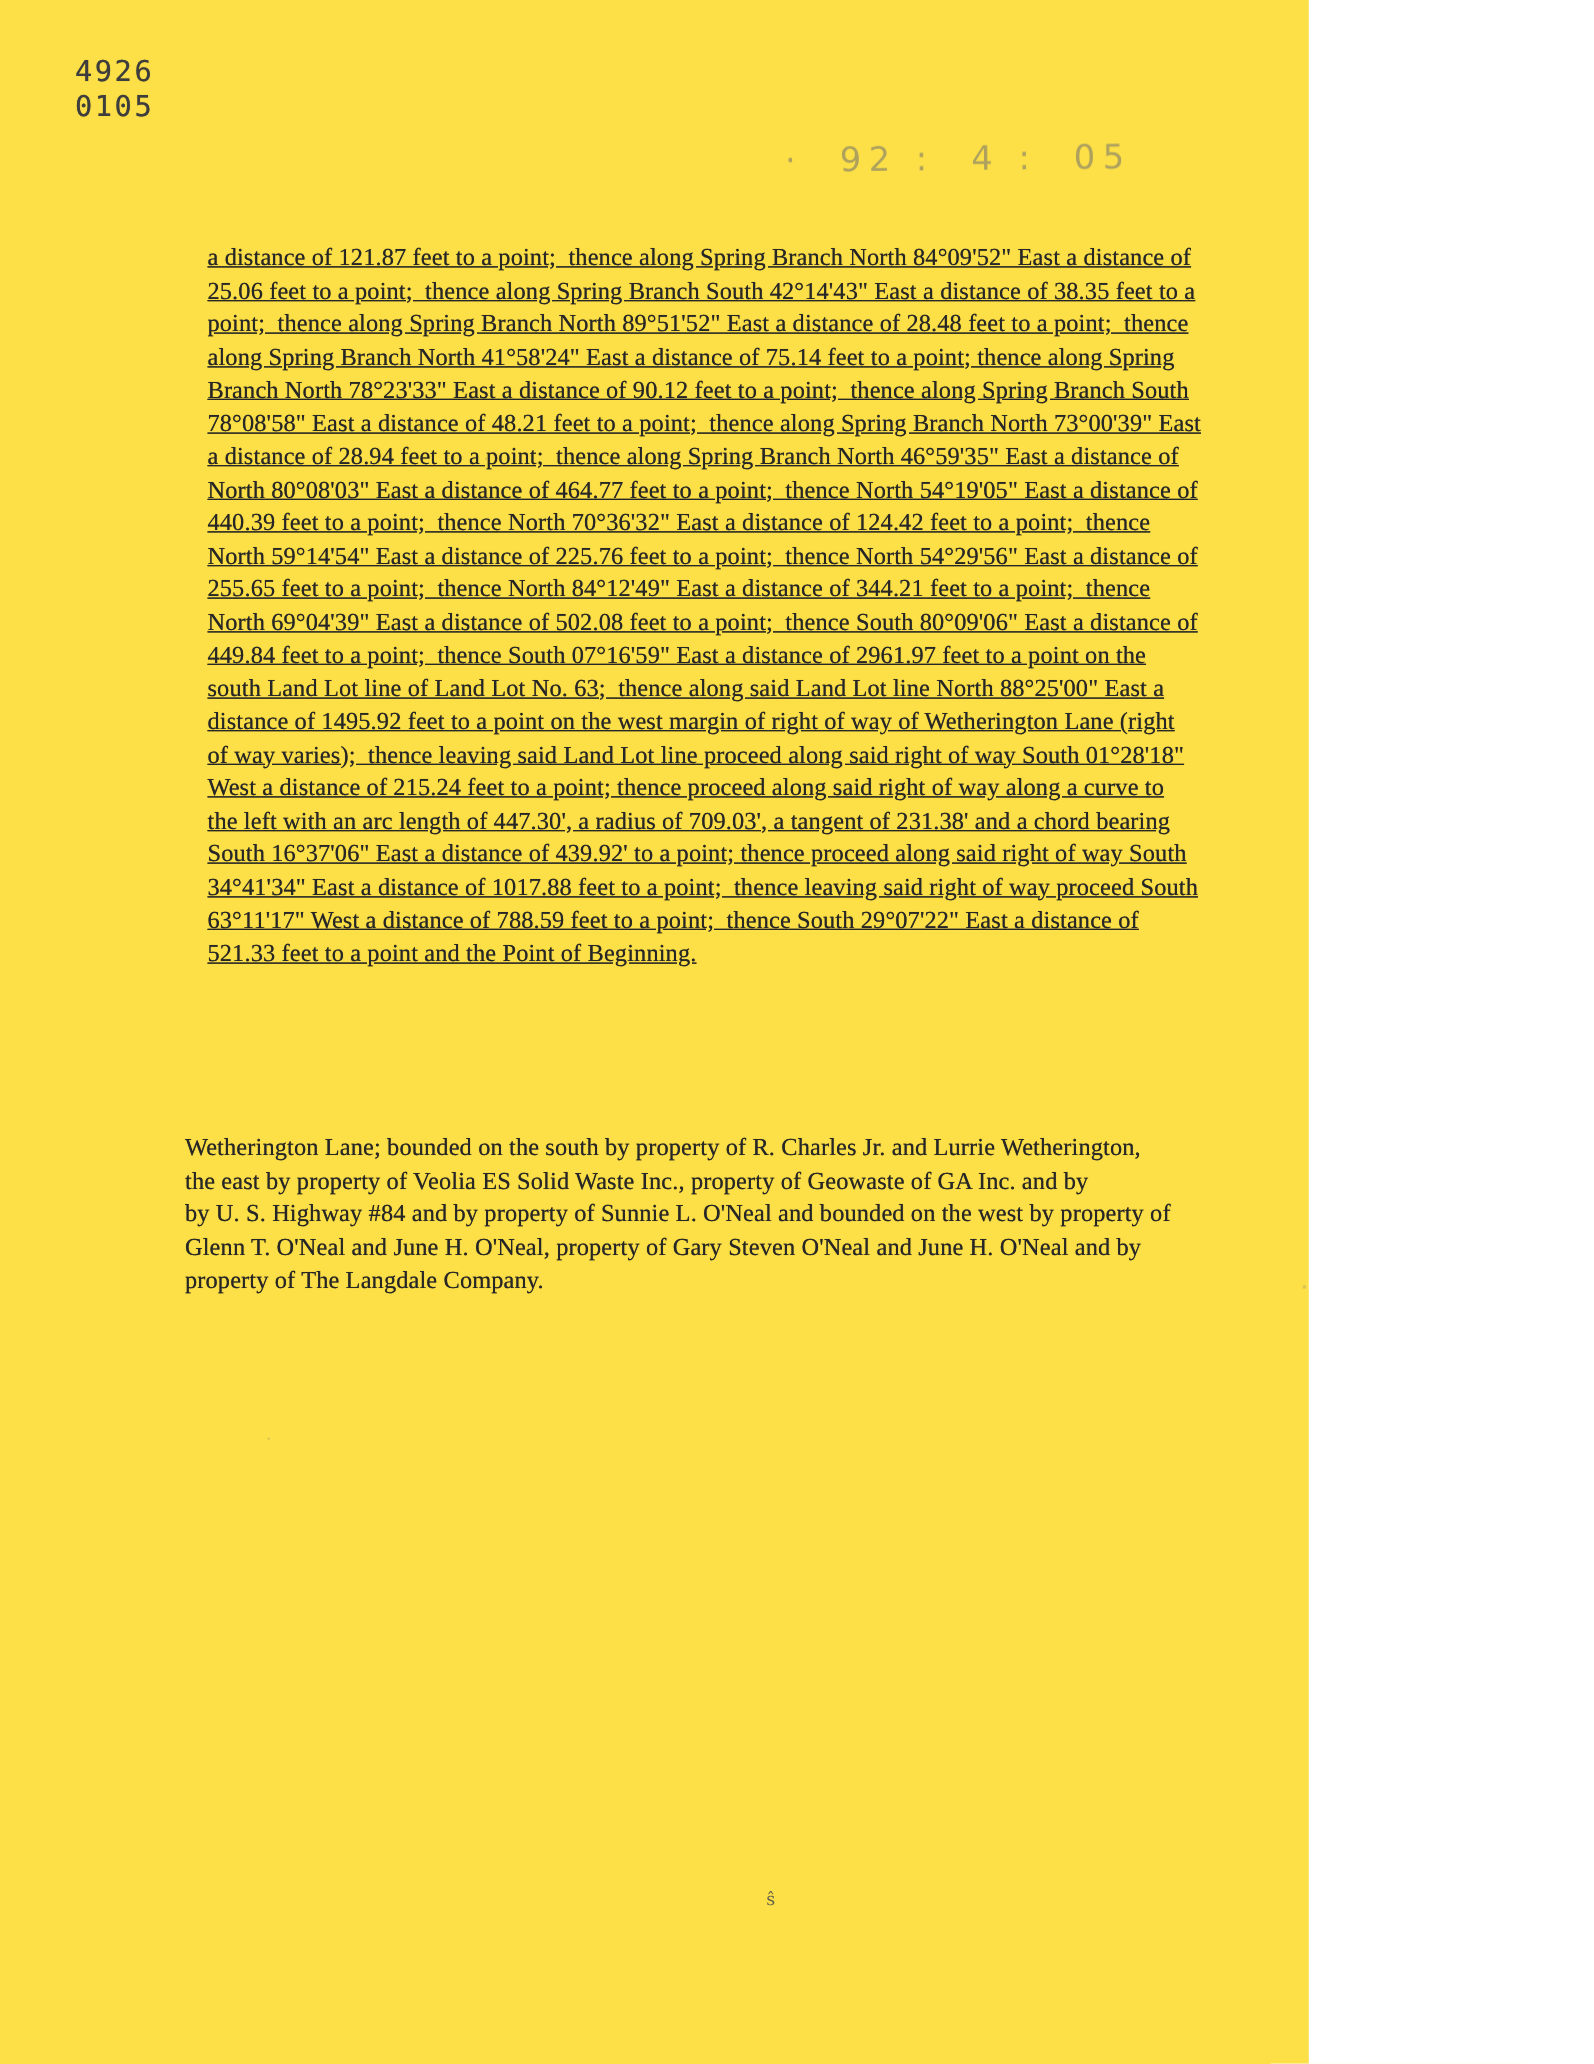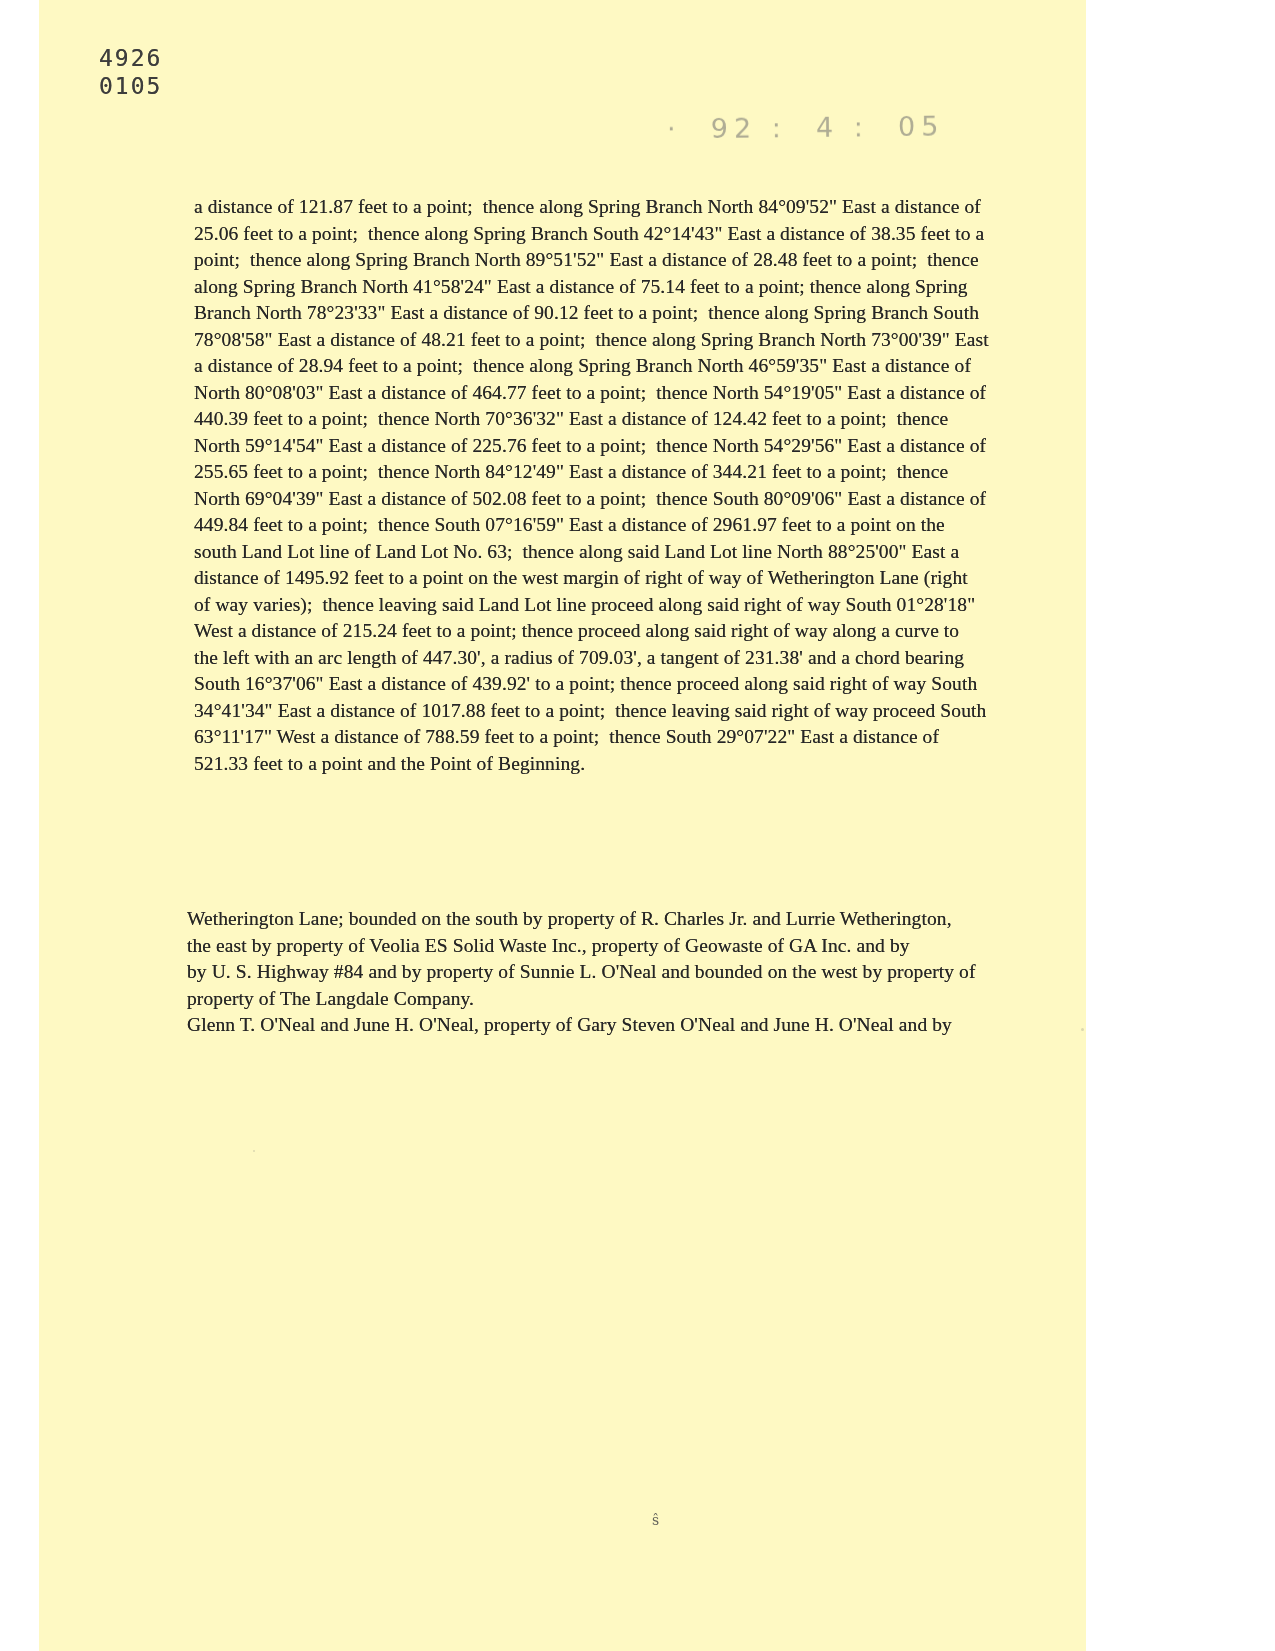--- a/index.html
+++ b/index.html
@@ -4,24 +4,23 @@
 <style>
   html, body {
     margin: 0;
     padding: 0;
     background: #ffffff;
   }
   .page {
     position: relative;
     width: 1047px;
     height: 1651px;
-    background: #fef9c3;
+    background: #fde047;
     overflow: hidden;
     font-family: "Liberation Serif", serif;
-    margin-left: 39px;
   }
   
   .corner-id {
     position: absolute;
     left: 60px;
     top: 44px;
     font-family: "DejaVu Sans Mono", monospace;
     font-size: 23px;
     line-height: 28px;
     letter-spacing: 2px;
@@ -47,23 +46,24 @@
     color: #262626;
     font-size: 19.5px;
     line-height: 26.5px;
     text-shadow: 0 0 0.55px rgba(35,35,35,0.75);
     letter-spacing: 0.1px;
   }
   .para .tline {
     white-space: pre;
   }
   .legal-description {
-    left: 155px;
+    left: 166px;
     top: 194px;
     width: 940px;
+    text-decoration: underline;
   }
   .boundary-paragraph {
     left: 148px;
     top: 906px;
     width: 950px;
   }
   
   .artifact {
     position: absolute;
     left: 613px;
@@ -114,22 +114,22 @@
     <div class="tline">South 16°37'06" East a distance of 439.92' to a point; thence proceed along said right of way South</div>
     <div class="tline">34°41'34" East a distance of 1017.88 feet to a point;  thence leaving said right of way proceed South</div>
     <div class="tline">63°11'17" West a distance of 788.59 feet to a point;  thence South 29°07'22" East a distance of</div>
     <div class="tline">521.33 feet to a point and the Point of Beginning.</div>
   </div>
 
   <div class="para boundary-paragraph">
     <div class="tline">Wetherington Lane; bounded on the south by property of R. Charles Jr. and Lurrie Wetherington,</div>
     <div class="tline">the east by property of Veolia ES Solid Waste Inc., property of Geowaste of GA Inc. and by</div>
     <div class="tline">by U. S. Highway #84 and by property of Sunnie L. O'Neal and bounded on the west by property of</div>
+    <div class="tline">Glenn T. O'Neal and June H. O'Neal, property of Gary Steven O'Neal and June H. O'Neal and by</div>
     <div class="tline">property of The Langdale Company.</div>
-    <div class="tline">Glenn T. O'Neal and June H. O'Neal, property of Gary Steven O'Neal and June H. O'Neal and by</div>
   </div>
 
   <div class="artifact">ŝ</div>
 
   <div class="speck" style="left:1042px; top:1028px; width:3px; height:3px;"></div>
   <div class="speck" style="left:388px; top:366px; width:2px; height:2px;"></div>
   <div class="speck" style="left:214px; top:1150px; width:2px; height:2px;"></div>
 
 </div>
 

